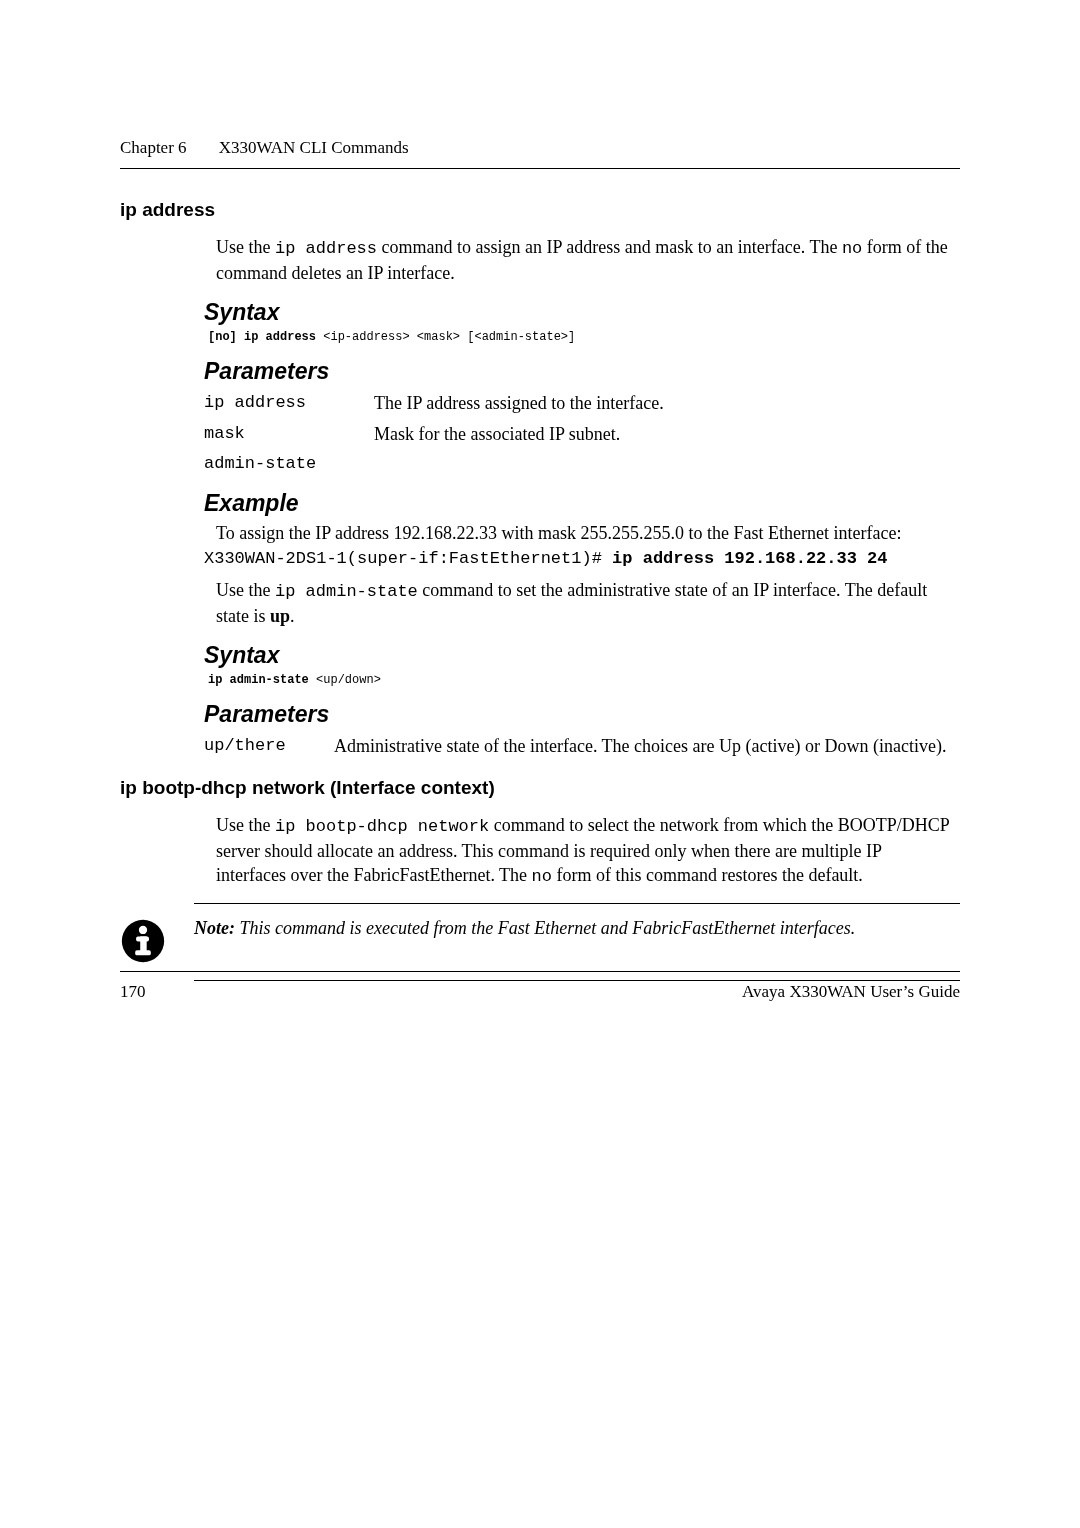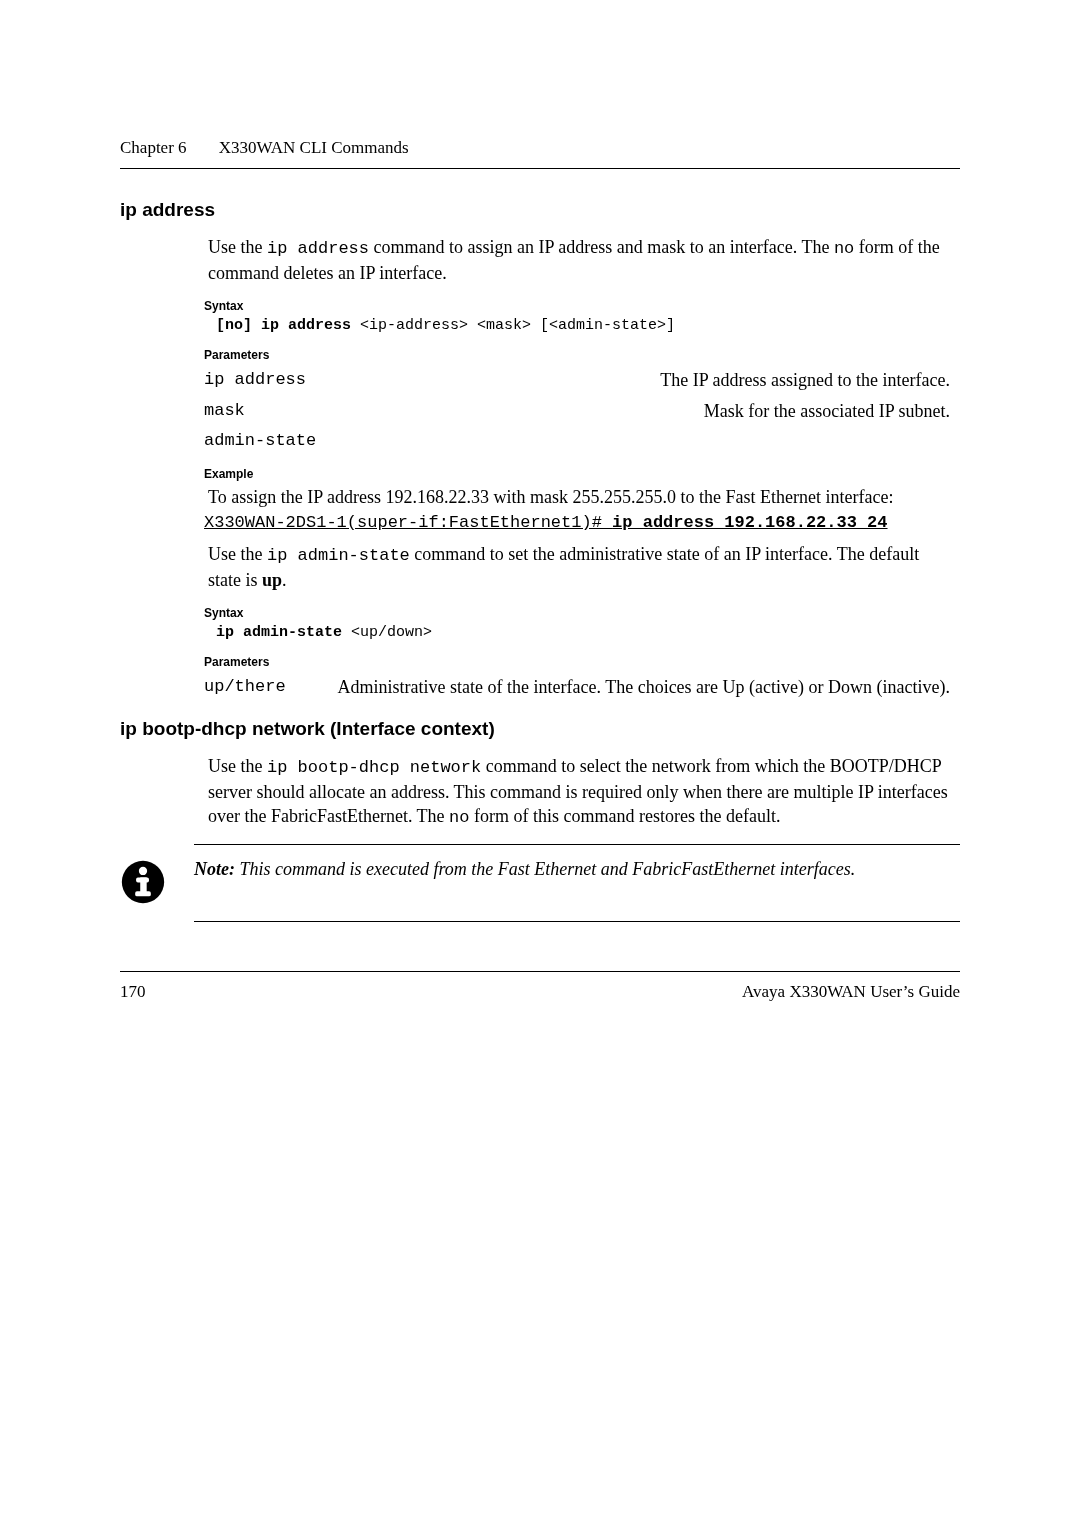--- a/index.html
+++ b/index.html
@@ -39,63 +39,62 @@
     margin: 18px 0 14px 0;
   }
   .section-title.first { margin-top: 30px; }
   .indent {
     margin-left: 84px;
     margin-right: 10px;
   }
   .body-text {
     font-size: 18px;
     line-height: 1.35;
-    margin: 0 0 10px 4px;
+    margin: 0 0 10px 12px;
   }
   code, .mono {
     font-family: "Courier New", Courier, monospace;
     font-size: 17px;
   }
   .subhead {
     font-family: Arial, Helvetica, sans-serif;
     font-weight: bold;
+    font-size: 23px;
+    margin: 14px 0 4px 0;
+    font-style: italic;
+  }
+  .syntax-line {
+    font-family: "Courier New", Courier, monospace;
     font-size: 12px;
-    margin: 14px 0 4px 0;
-  }
-  .syntax-line {
-    font-family: "Courier New", Courier, monospace;
-    font-size: 15px;
-    margin: 2px 0 8px 12px;
+    margin: 2px 0 8px 4px;
     white-space: pre;
   }
   .syntax-line b { font-weight: bold; }
   .param-row {
     display: flex;
     margin: 6px 0;
     font-size: 18px;
     line-height: 1.35;
   }
   .param-key {
     width: 160px;
     flex: 0 0 160px;
     font-family: "Courier New", Courier, monospace;
     font-size: 17px;
     padding-right: 10px;
     padding-top: 1px;
   }
   .param-desc {
     flex: 1;
-    text-align: right;
   }
   .example-code {
     font-family: "Courier New", Courier, monospace;
     font-size: 17px;
     white-space: pre;
     margin: 2px 0 10px 0;
-    text-decoration: underline;
   }
   .example-code b { font-weight: bold; }
   .note-block {
     margin: 14px 0 0 0;
     font-style: italic;
   }
   .note-body {
     display: flex;
     align-items: flex-start;
     padding: 6px 0 10px 0;

